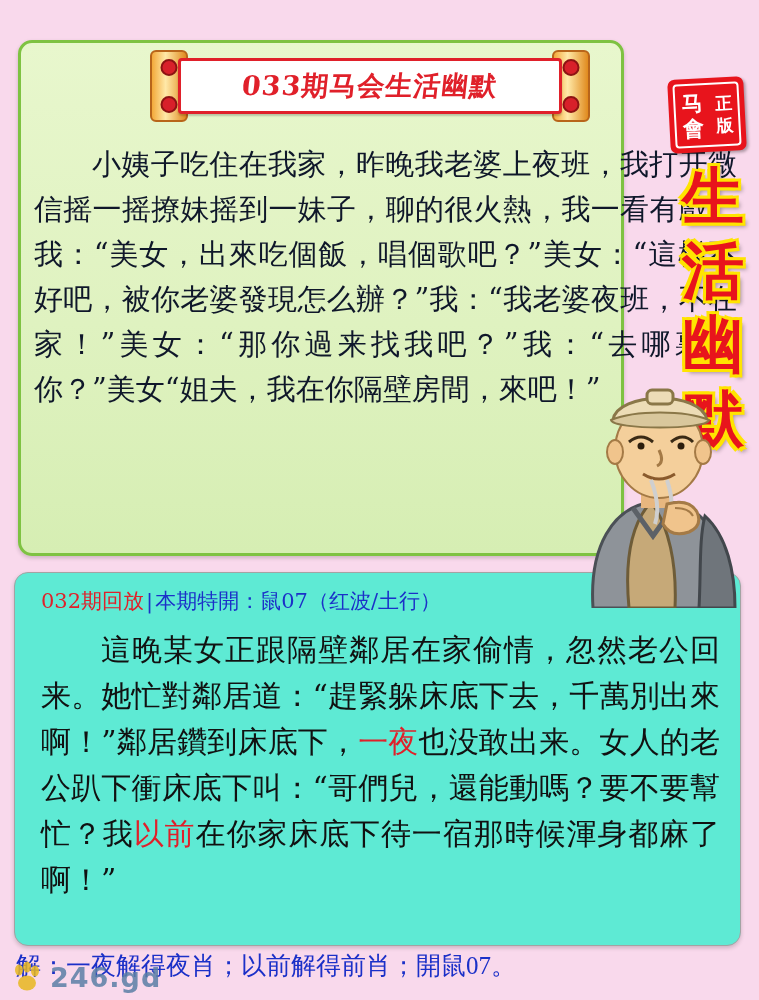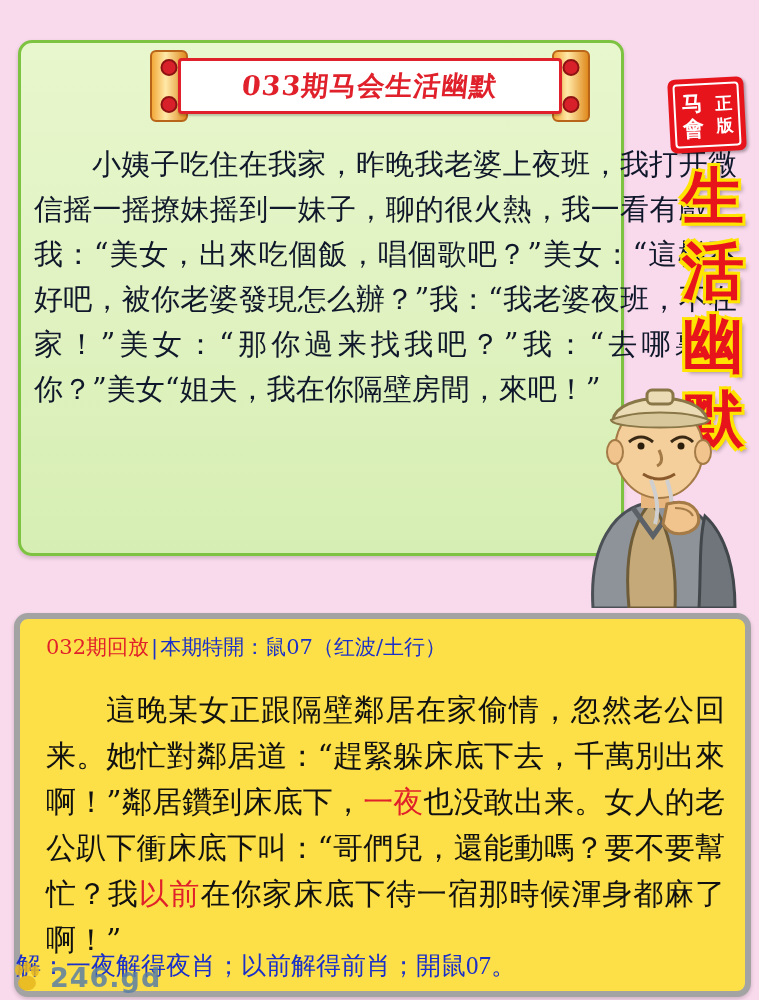--- a/index.html
+++ b/index.html
@@ -174,44 +174,43 @@
     z-index: 8;
   }
 
   
   .panel-bottom {
     position: absolute;
     left: 14px;
     top: 572px;
     width: 725px;
     height: 372px;
-    background: #fde047;
-    border: 6px solid #a3a3a3;
+    background: #5eead4;
+    border: 1px solid #a3a3a3;
     border-radius: 14px;
     box-shadow: 0 2px 4px rgba(0,0,0,.18);
     z-index: 4;
-    margin-top: 41px;
   }
   .recap-line {
     position: absolute;
     left: 26px;
     top: 14px;
     font-family: "DejaVu Serif", serif;
     font-size: 21px;
     line-height: 28px;
     white-space: nowrap;
   }
   .recap-line .red { color: #e0202a; }
   .recap-line .blue { color: #1b30c8; }
   .recap-line .sep { color: #1b30c8; margin: 0 2px; }
   .bottom-body {
     position: absolute;
     left: 26px;
     right: 20px;
-    top: 68px;
+    top: 54px;
     font-family: "DejaVu Serif", serif;
     font-size: 30px;
     line-height: 46px;
     color: #111;
     text-align: justify;
     text-indent: 60px;
   }
   .bottom-body .hl { color: #e0202a; }
 
   

